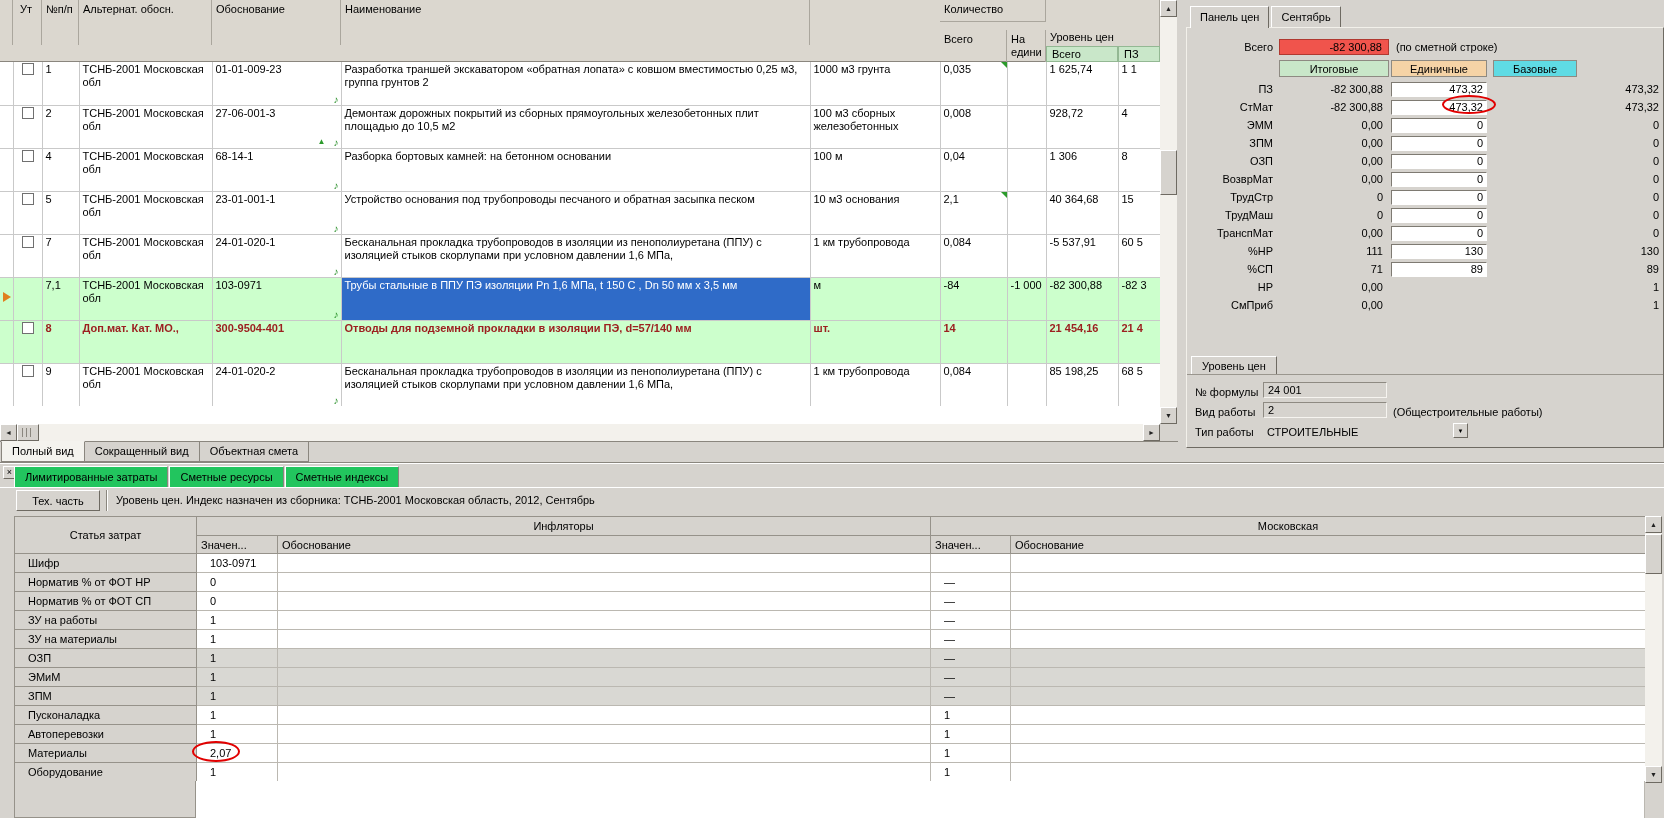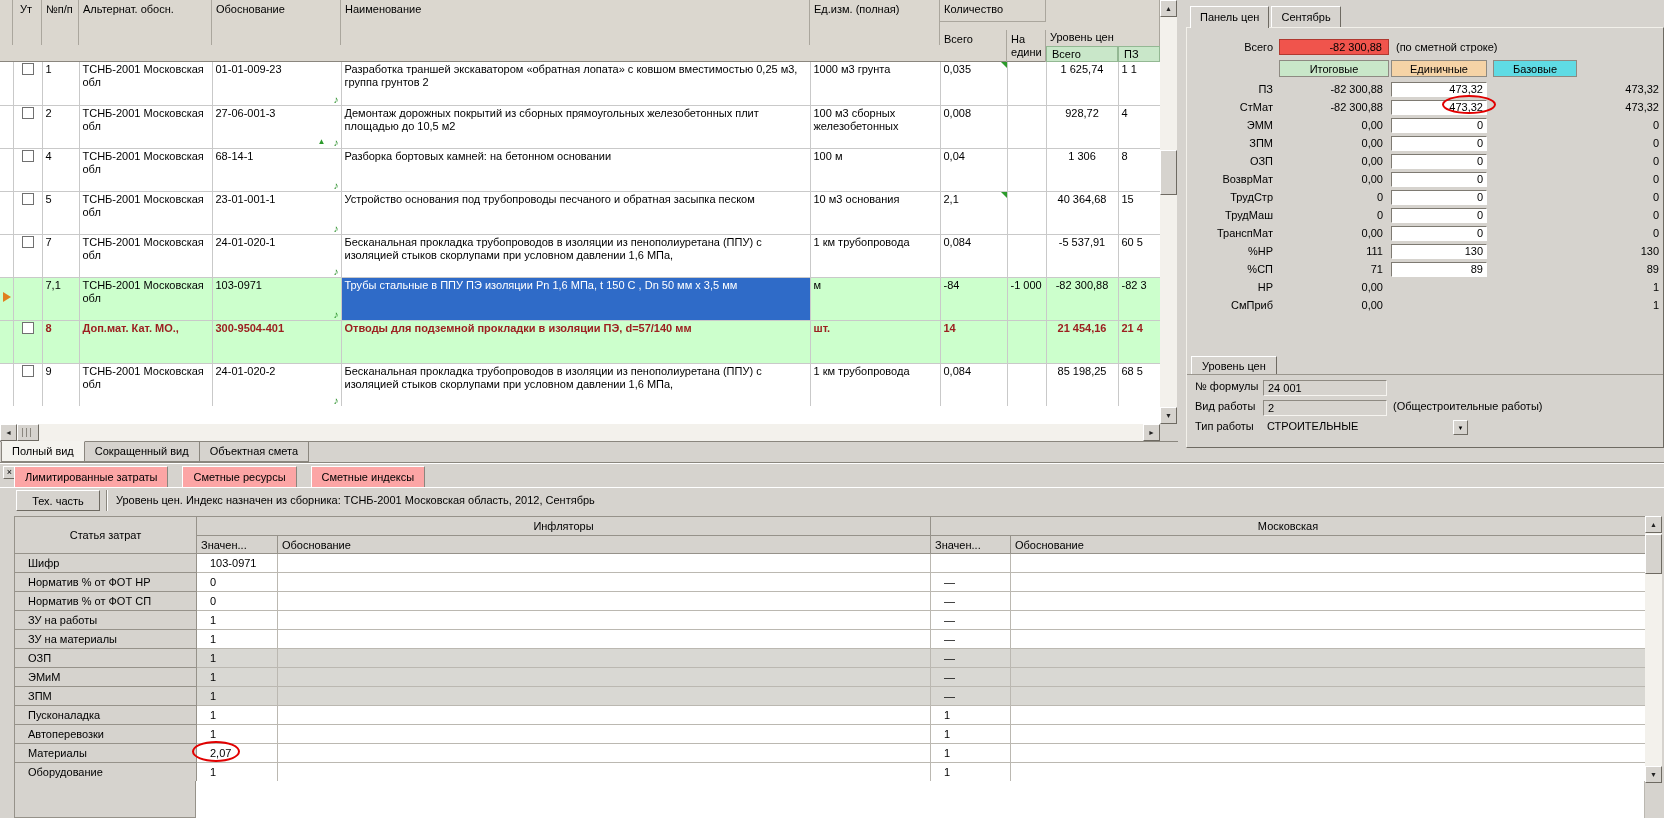--- a/index.html
+++ b/index.html
@@ -17,21 +17,21 @@
 .hgreen{position:absolute;top:46px;height:16px;background:#c9e7c9;border:1px solid #93b893;padding:1px 0 0 5px;overflow:hidden}
 
 
 #grid-body{position:absolute;left:0;top:62px;width:1160px;border-collapse:collapse;table-layout:fixed;background:#fff}
 #grid-body tr{height:43px}
 #grid-body td{border-right:1px solid #c9c9c9;border-bottom:1px solid #c9c9c9;vertical-align:top;
               padding:1px 3px;overflow:hidden;line-height:13px}
 td.c-check{vertical-align:middle;text-align:center;padding:0}
 .cb{display:inline-block;width:12px;height:12px;background:#fff;border:1px solid #707070}
 td.c-just,td.c-qty{position:relative}
-td.c-total{text-align:center;padding-right:4px}
+td.c-total{text-align:left;padding-right:4px}
 td.c-pz{white-space:nowrap}
 .norm-icon{position:absolute;right:2px;bottom:0;color:#1f8a1f;font-size:10px;line-height:10px}
 .upgreen-icon{position:absolute;right:15px;bottom:2px;color:#2c9a2c;font-size:8px;line-height:8px}
 .corner-icon{position:absolute;right:0;top:0;width:0;height:0;border-left:6px solid transparent;border-top:6px solid #2c9a2c}
 .row-marker{width:0;height:0;border-top:5px solid transparent;border-bottom:5px solid transparent;border-left:8px solid #e07f1e;margin-top:13px}
 tr.r-sel td{background:#ccffcc}
 tr.r-sel td.c-name{background:#2f6bc8;color:#fff}
 tr.r-mat td{background:#ccffcc;color:#9c2020;font-weight:bold}
 #grid-filler{position:absolute;left:0;top:406px;width:1160px;height:18px;background:#fff}
 
@@ -72,36 +72,36 @@
 .pp-row{height:18px;display:flex;align-items:center}
 .pp-itog{width:110px;text-align:right;padding-right:6px;flex:none}
 .pp-edin{width:100px;display:flex;justify-content:flex-end;padding-right:2px;flex:none}
 .edin-box{width:96px;height:15px;background:#fff;border:1px solid;border-color:#7e7a72 #fff #fff #7e7a72;
           text-align:right;padding:0 3px 0 0;line-height:13px}
 .edin-box.nobox{background:rgba(0,0,0,0);border-color:rgba(0,0,0,0)}
 .pp-baz{flex:1;text-align:right;padding-right:4px}
 #pp-level{position:absolute;left:4px;top:328px;height:19px;padding:3px 10px 0;background:#d6d3ce;
           border:1px solid #6e6a62;border-bottom:none;border-top-color:#fff;border-left-color:#fff}
 #pp-level-line{position:absolute;left:0;top:346px;width:100%;height:0;border-top:1px solid #9a968e}
-.f-row{position:absolute;left:8px;height:18px;display:flex;align-items:flex-start;white-space:nowrap}
+.f-row{position:absolute;left:8px;height:18px;display:flex;align-items:flex-end;white-space:nowrap}
 #f1{top:352px}#f2{top:372px}#f3{top:392px}
 .f-label{width:68px;flex:none}
 .f-box{width:124px;height:16px;border:1px solid;border-color:#8e8a82 #f6f4f0 #f6f4f0 #8e8a82;padding:1px 4px 0;overflow:hidden}
 .f-value{width:190px;padding-left:4px}
 .f-note{padding-left:6px;overflow:hidden}
 .dd-btn{width:15px;height:15px;background:#d6d3ce;border:1px solid;border-color:#fff #6e6a62 #6e6a62 #fff;
         display:flex;align-items:center;justify-content:center;font-size:6px;line-height:1}
 
 
 #bottom-sep{position:absolute;left:0;top:462px;width:1664px;height:2px;border-top:1px solid #8a867e;border-bottom:1px solid #fff}
 #bottom-close{position:absolute;left:3px;top:466px;width:13px;height:13px;background:#d6d3ce;text-align:center;
               border:1px solid;border-color:#fff #6e6a62 #6e6a62 #fff;font-size:9px;line-height:11px}
 #bottom-tabs{position:absolute;left:14px;top:466px;height:21px;display:flex}
-.btab{height:21px;padding:4px 10px 0;background:#fca5a5;border:1px solid #8a867e;border-bottom:none;
-      border-top-color:#fff;border-left-color:#fff;margin-right:14px;white-space:nowrap}
+.btab{height:21px;padding:4px 10px 0;background:#22c55e;border:1px solid #8a867e;border-bottom:none;
+      border-top-color:#fff;border-left-color:#fff;margin-right:1px;white-space:nowrap}
 .btab.active{z-index:2;position:relative}
 #bottom-tabline{position:absolute;left:0;top:487px;width:1664px;height:1px;background:#fff}
 #tech-btn{position:absolute;left:16px;top:490px;width:84px;height:21px;background:#d6d3ce;text-align:center;padding-top:4px;
           border:1px solid;border-color:#fff #6e6a62 #6e6a62 #fff}
 #tech-sep{position:absolute;left:106px;top:490px;width:2px;height:21px;border-left:1px solid #8a867e;border-right:1px solid #fff}
 #info-text{position:absolute;left:116px;top:494px;white-space:nowrap}
 
 #idx-table{position:absolute;left:14px;top:516px;border-collapse:collapse;table-layout:fixed;background:#fff;width:1631px}
 #idx-table th{background:#d6d3ce;border:1px solid #96928a;font-weight:normal;padding:2px 4px;text-align:center;overflow:hidden;white-space:nowrap}
 #idx-table thead tr:first-child th{height:19px}
@@ -120,21 +120,20 @@
 </head>
 <body>
 
 <div id="grid-header">
   <div class="hc" style="left:0;width:13px"></div>
   <div class="hc center" style="left:13px;width:29px">Ут</div>
   <div class="hc" style="left:42px;width:37px">№п/п</div>
   <div class="hc" style="left:79px;width:133px">Альтернат. обосн.</div>
   <div class="hc" style="left:212px;width:129px">Обоснование</div>
   <div class="hc" style="left:341px;width:469px">Наименование</div>
-  <div class="hc" style="left:810px;width:130px">Ед.изм. (полная)</div>
   <div class="hc" id="h-qty-group" style="left:940px;width:106px">Количество</div>
   <div class="hc" id="h-qty-total" style="left:940px;width:67px">Всего</div>
   <div class="hc" id="h-qty-unit" style="left:1007px;width:39px">На едини</div>
   <div class="hc" id="h-price-group" style="left:1046px;width:114px">Уровень цен</div>
   <div class="hgreen" style="left:1046px;width:72px">Всего</div>
   <div class="hgreen" style="left:1118px;width:42px">ПЗ</div>
 </div>
 
 <table id="grid-body">
   <colgroup>

